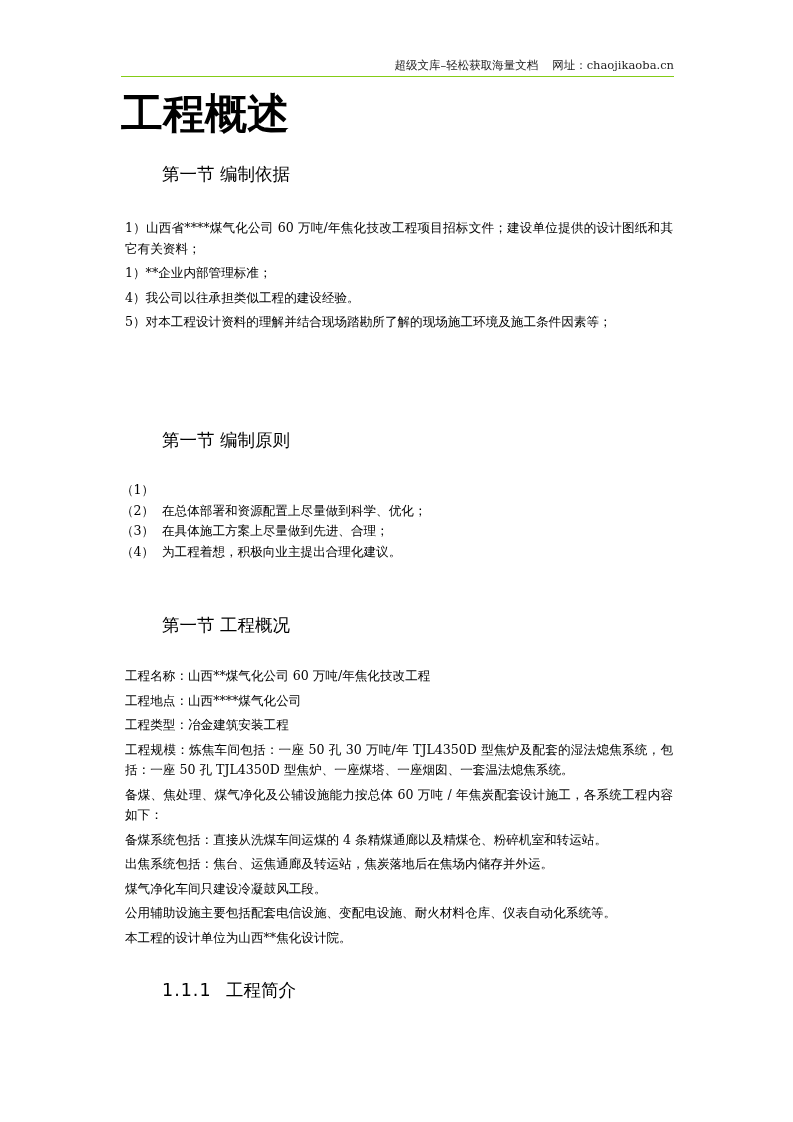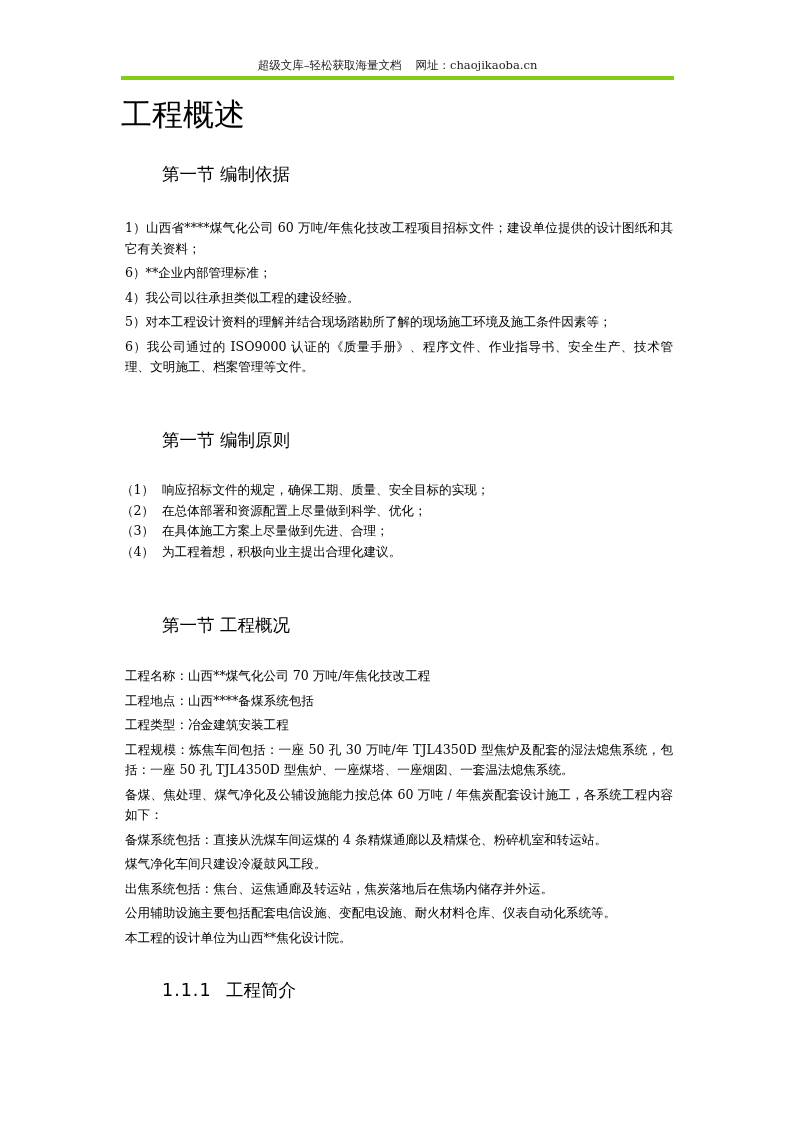--- a/index.html
+++ b/index.html
@@ -1,19 +1,19 @@
 <!DOCTYPE html>
 <html><head>
   <meta charset="utf-8">
   <style>
     html, body { margin: 0; padding: 0; background: #ffffff; }
     body { width: 793px; height: 1122px; position: relative; overflow: hidden; color: #000; font-family: "DejaVu Serif", "Liberation Serif", serif; }
-    .header { position: absolute; left: 121px; top: 56px; width: 553px; height: 20px; border-bottom: 4px solid #84cc16; text-align: center; font-size: 11.5px; line-height: 18px; color: #222; }
+    .header { position: absolute; left: 121px; top: 56px; width: 553px; height: 20px; border-bottom: 1px solid #84cc16; text-align: right; font-size: 11.5px; line-height: 18px; color: #222; }
     .header .sep { display: inline-block; width: 14px; }
-    .title { position: absolute; left: 121px; top: 94px; font-size: 31px; line-height: 40px; font-family: "DejaVu Sans", "Liberation Sans", sans-serif; font-weight: normal; letter-spacing: 0px; }
+    .title { position: absolute; left: 121px; top: 94px; font-size: 42px; line-height: 40px; font-family: "DejaVu Sans", "Liberation Sans", sans-serif; font-weight: bold; letter-spacing: 0px; }
     .h2 { position: absolute; left: 162px; font-size: 17.5px; line-height: 24px; font-family: "DejaVu Sans", "Liberation Sans", sans-serif; font-weight: normal; }
     .h3 { position: absolute; left: 162px; font-size: 17.5px; line-height: 24px; font-family: "DejaVu Sans", "Liberation Sans", sans-serif; margin-top: 18px; }
     .h3 .num { display: inline-block; width: 64px; letter-spacing: 1px; }
     .para { position: absolute; left: 121px; width: 556px; font-size: 12.6px; line-height: 20.5px; text-align: justify; }
     .para p { margin: 4px; }
     .list-item { display: flex; }
     .list-item .idx { width: 41px; flex: none; }
   </style>
 </head>
 <body>
@@ -21,57 +21,55 @@
 <div class="header">
   <span>超级文库–轻松获取海量文档</span><span class="sep"></span><span>网址：</span><span>chaojikaoba.cn</span>
 </div>
 
 <div class="title">工程概述</div>
 
 <div class="h2" style="top:162px;">第一节 编制依据</div>
 
 <div class="para" style="top:214px;">
   <p>1）山西省****煤气化公司 60 万吨/年焦化技改工程项目招标文件；建设单位提供的设计图纸和其它有关资料；</p>
-  <p>6）**企业内部管理标准；</p>
+  <p>1）**企业内部管理标准；</p>
   <p>4）我公司以往承担类似工程的建设经验。</p>
   <p>5）对本工程设计资料的理解并结合现场踏勘所了解的现场施工环境及施工条件因素等；</p>
-  <p>6）我公司通过的 ISO9000 认证的《质量手册》、程序文件、作业指导书、安全生产、技术管理、文明施工、档案管理等文件。</p>
 </div>
 
 <div class="h2" style="top:428px;">第一节 编制原则</div>
 
 <div class="para" style="top:480px;">
   <div class="list-item">
     <span class="idx">（1）</span>
-    <span>响应招标文件的规定，确保工期、质量、安全目标的实现；</span>
   </div>
   <div class="list-item">
     <span class="idx">（2）</span>
     <span>在总体部署和资源配置上尽量做到科学、优化；</span>
   </div>
   <div class="list-item">
     <span class="idx">（3）</span>
     <span>在具体施工方案上尽量做到先进、合理；</span>
   </div>
   <div class="list-item">
     <span class="idx">（4）</span>
     <span>为工程着想，积极向业主提出合理化建议。</span>
   </div>
 </div>
 
 <div class="h2" style="top:613px;">第一节 工程概况</div>
 
 <div class="para" style="top:662px;">
-  <p>工程名称：山西**煤气化公司 70 万吨/年焦化技改工程</p>
-  <p>工程地点：山西****备煤系统包括</p>
+  <p>工程名称：山西**煤气化公司 60 万吨/年焦化技改工程</p>
+  <p>工程地点：山西****煤气化公司</p>
   <p>工程类型：冶金建筑安装工程</p>
   <p>工程规模：炼焦车间包括：一座 50 孔 30 万吨/年 TJL4350D 型焦炉及配套的湿法熄焦系统，包括：一座 50 孔 TJL4350D 型焦炉、一座煤塔、一座烟囱、一套温法熄焦系统。</p>
   <p>备煤、焦处理、煤气净化及公辅设施能力按总体 60 万吨 / 年焦炭配套设计施工，各系统工程内容如下：</p>
   <p>备煤系统包括：直接从洗煤车间运煤的 4 条精煤通廊以及精煤仓、粉碎机室和转运站。</p>
+  <p>出焦系统包括：焦台、运焦通廊及转运站，焦炭落地后在焦场内储存并外运。</p>
   <p>煤气净化车间只建设冷凝鼓风工段。</p>
-  <p>出焦系统包括：焦台、运焦通廊及转运站，焦炭落地后在焦场内储存并外运。</p>
   <p>公用辅助设施主要包括配套电信设施、变配电设施、耐火材料仓库、仪表自动化系统等。</p>
   <p>本工程的设计单位为山西**焦化设计院。</p>
 </div>
 
 <div class="h3" style="top:960px;">
   <span class="num">1.1.1</span><span>工程简介</span>
 </div>
 
 </body></html>

